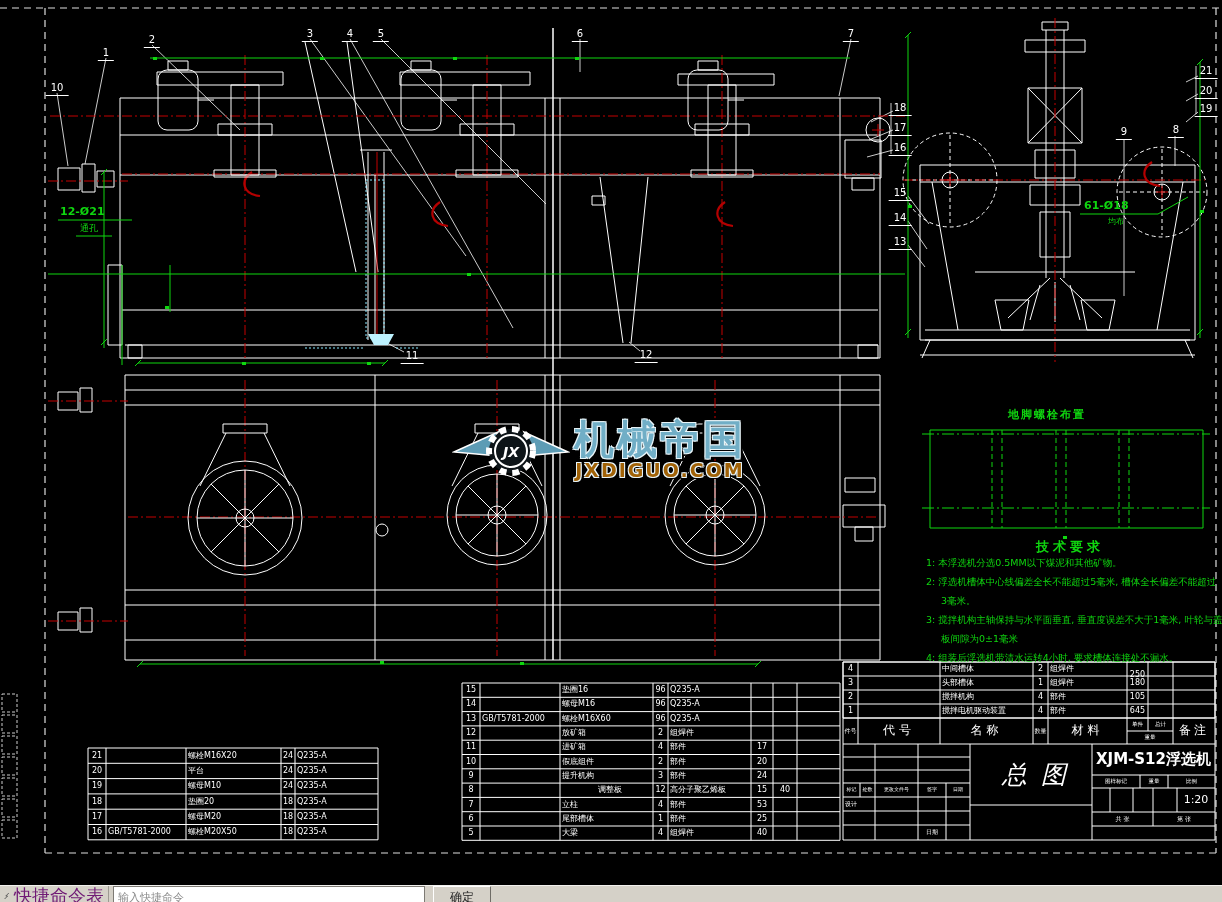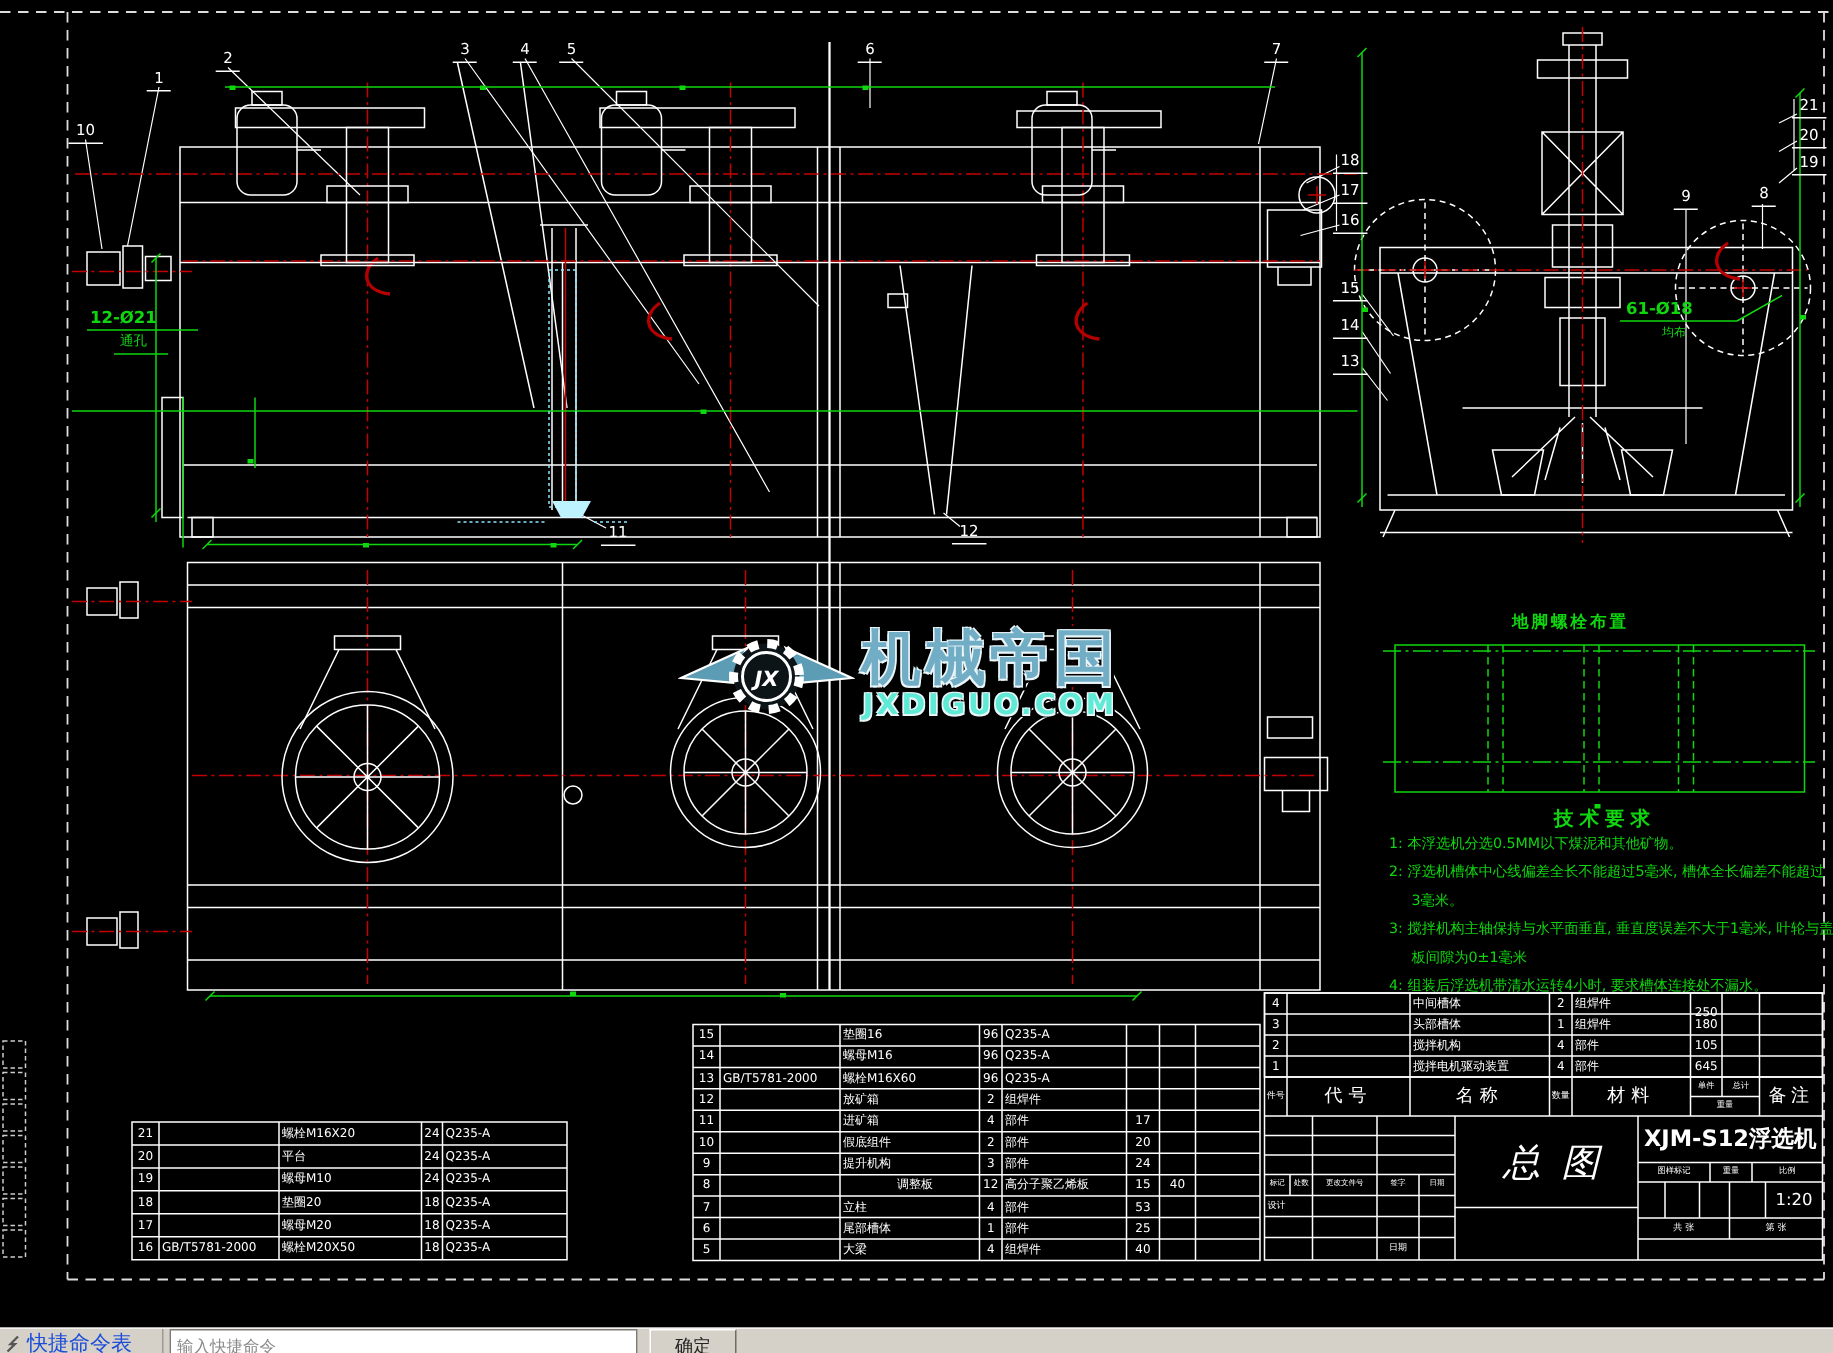--- a/index.html
+++ b/index.html
@@ -14,37 +14,37 @@
            border-bottom:1px solid #fff;padding:0 5px 2px;}
   .tbt{position:absolute;color:#fff;display:flex;align-items:center;justify-content:center;
        overflow:hidden;line-height:1.1;text-align:center;}
   .tbt.lft{justify-content:flex-start;text-align:left;}
   
   .wm{position:absolute;left:452px;top:418px;display:flex;align-items:center;gap:4px;}
   .wm-col{display:flex;flex-direction:column;align-items:center;}
   .wm-brand{font-size:40px;font-weight:bold;letter-spacing:3px;color:#71aec6;line-height:.95;
     text-shadow:-1px -1px 0 #e9f5f9,1px -1px 0 #e9f5f9,-1px 1px 0 #e9f5f9,1px 1px 0 #e9f5f9,
                  3px 3px 0 #000,-3px 3px 0 #000,3px -3px 0 #000,-3px -3px 0 #000;}
-  .wm-domain{font-size:19px;font-weight:bold;letter-spacing:2px;color:#5eead4;margin-top:1px;
+  .wm-domain{font-size:19px;font-weight:bold;letter-spacing:2px;color:#a16207;margin-top:1px;
     text-shadow:-1px -1px 0 #e9f5f9,1px -1px 0 #e9f5f9,-1px 1px 0 #e9f5f9,1px 1px 0 #e9f5f9,
                  2px 2px 0 #000,-2px 2px 0 #000,2px -2px 0 #000,-2px -2px 0 #000;}
   
   .tabbar{position:absolute;top:862px;left:0;width:1222px;height:22px;
           background:linear-gradient(#e0e5ea,#c5ccd4);border-bottom:1px solid #8a9099;
           display:flex;align-items:flex-end;padding-left:2px;box-sizing:border-box;}
   .tab{height:19px;line-height:18px;font-size:11px;color:#111;position:relative;}
   .tab.active{background:#f4f3f0;padding:0 16px 0 10px;z-index:2;
               clip-path:polygon(0 100%,0 0,calc(100% - 9px) 0,100% 100%);}
   .tab.plain{background:#ccd3da;padding:0 18px;margin-left:4px;
              clip-path:polygon(10px 0,calc(100% - 10px) 0,100% 100%,0 100%);
              box-shadow:inset 0 0 0 1px #9aa2ab;}
   .cmdbar{position:absolute;top:885px;left:0;width:1222px;height:17px;background:#d5d1c8;
           border-top:1px solid #f2f1ee;display:flex;align-items:stretch;font-size:12px;}
   .cmdpanel{width:100px;display:flex;align-items:center;gap:4px;padding:2px 4px 0;
-            border-right:1px solid #9d9a92;color:#1d4ed8;font-size:14px;overflow:hidden;white-space:nowrap;}
+            border-right:1px solid #9d9a92;color:#701a75;font-size:18px;overflow:hidden;white-space:nowrap;}
   .cmdinput{width:312px;height:22px;border:1px solid #7d7a74;background:#fff;font-size:11px;
             padding:1px 4px;box-sizing:border-box;margin-left:4px;
             font-family:"DejaVu Sans","Liberation Sans",sans-serif;}
   .cmdinput::placeholder{color:#8a8a8a;}
   .okbtn{width:58px;height:22px;margin-left:8px;background:#d5d1c8;color:#222;font-size:12px;
          border:1px solid;border-color:#fff #6f6c66 #6f6c66 #fff;
          font-family:"DejaVu Sans","Liberation Sans",sans-serif;}
 </style>
 </head>
 <body>

